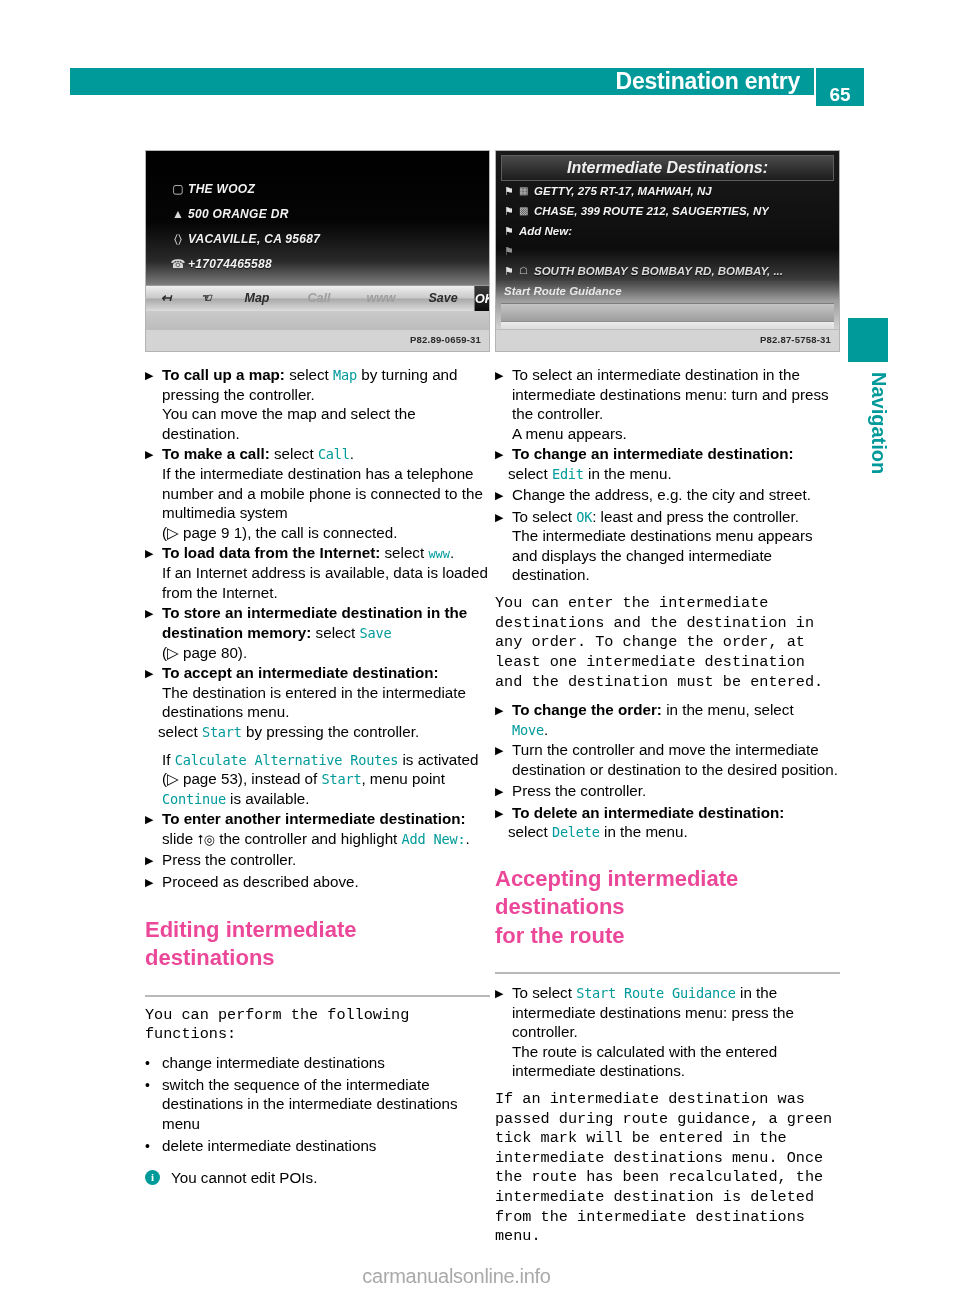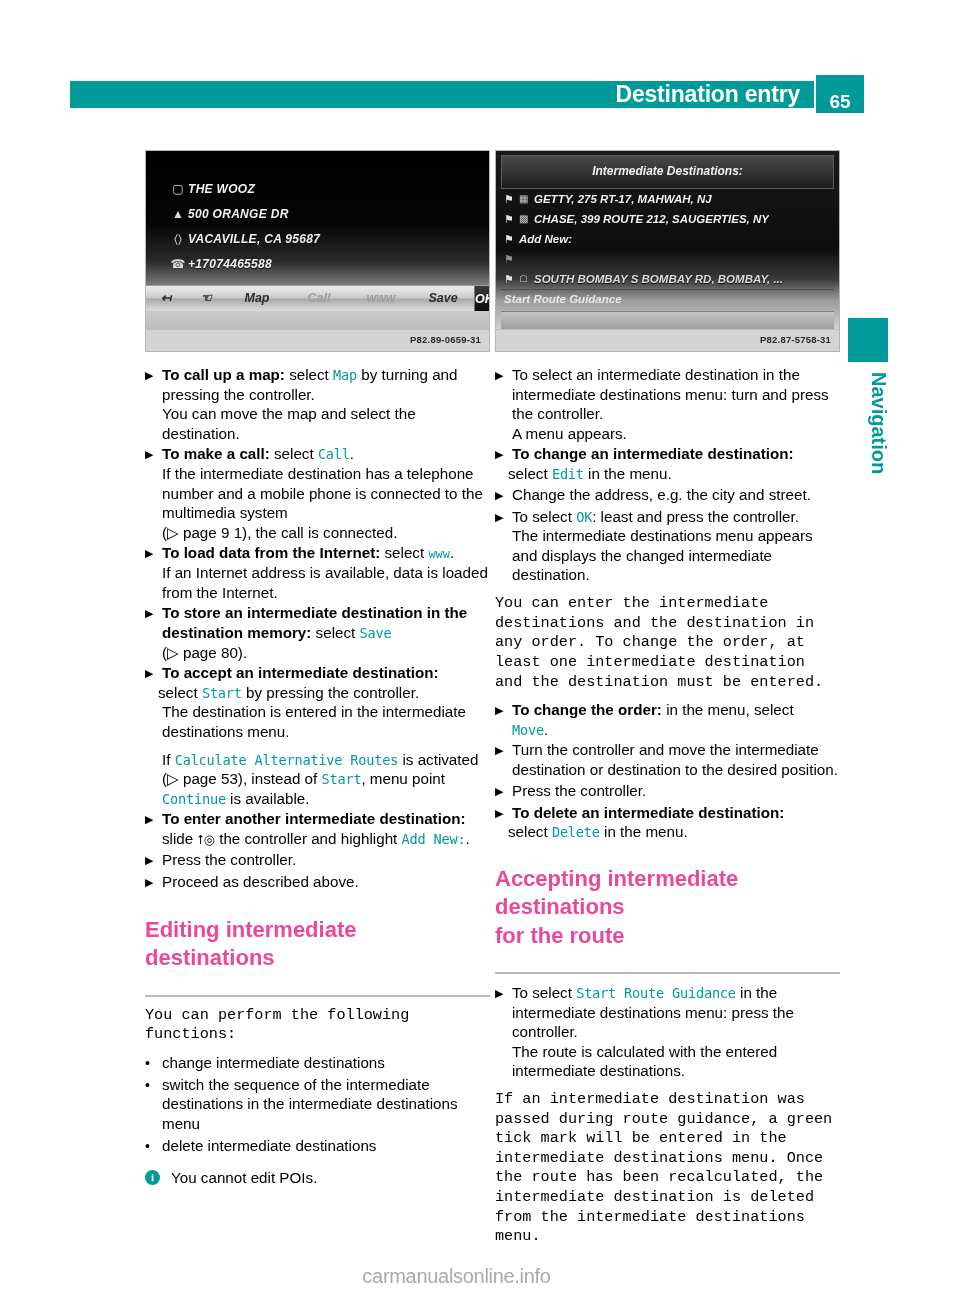--- a/index.html
+++ b/index.html
@@ -14,21 +14,21 @@
   }
 
   
   .header {
     position: absolute;
     left: 70px;
     top: 68px;
     width: 794px;
     height: 52px;
     display: flex;
-    align-items: center;
+    align-items: flex-start;
   }
   .header-title-bar {
     flex: 1;
     background: #009a9a;
     display: flex;
     align-items: center;
     justify-content: flex-end;
     padding-right: 14px;
   }
   .header-title {
@@ -172,25 +172,25 @@
     line-height: 26px;
     border-left: 1px solid #777;
   }
 
   
   .screen-idest {
     background: linear-gradient(to bottom,#1a1a1a 0%,#0d0d0d 55%,#3a3a3a 72%,#9c9c9c 84%,#d2d2d2 100%);
     padding: 4px 5px 0 5px;
   }
   .idest-title {
-    height: 34px;
+    height: 26px;
     background: linear-gradient(to bottom,#4a4a4a,#1c1c1c);
     border: 1px solid #5e5e5e;
     color: #f0f0f0;
-    font-size: 12px;
+    font-size: 16px;
     font-style: italic;
     font-weight: bold;
     display: flex;
     align-items: center;
     justify-content: center;
   }
   .idest-row {
     display: flex;
     align-items: center;
     height: 20px;
@@ -413,22 +413,22 @@
     <span class="step-body">
       <b>To store an intermediate destination in the destination memory:</b><span> select </span><span class="mono">Save</span>
       <div><span>(</span><span>▷</span><span> page 80).</span></div>
     </span>
   </div>
 
   <div class="step">
     <span class="step-marker">▶</span>
     <span class="step-body">
       <b>To accept an intermediate destination:</b>
+      <div>The destination is entered in the intermediate destinations menu.</div>
       <div><span style="margin-left:-4px"> select </span><span class="mono">Start</span><span> by pressing the controller.</span></div>
-      <div>The destination is entered in the intermediate destinations menu.</div>
       <div class="spacer-sm"></div>
       <div><span>If </span><span class="mono">Calculate Alternative Routes</span><span> is activated (</span><span>▷</span><span> page 53), instead of </span><span class="mono">Start</span><span>, menu point </span><span class="mono">Continue</span><span> is available.</span></div>
     </span>
   </div>
 
   <div class="step">
     <span class="step-marker">▶</span>
     <span class="step-body">
       <b>To enter another intermediate destination:</b><span> slide </span><span class="ctrl-glyph">⭡◎</span><span> the controller and highlight </span><span class="mono">Add New:</span><span>.</span>
     </span>

